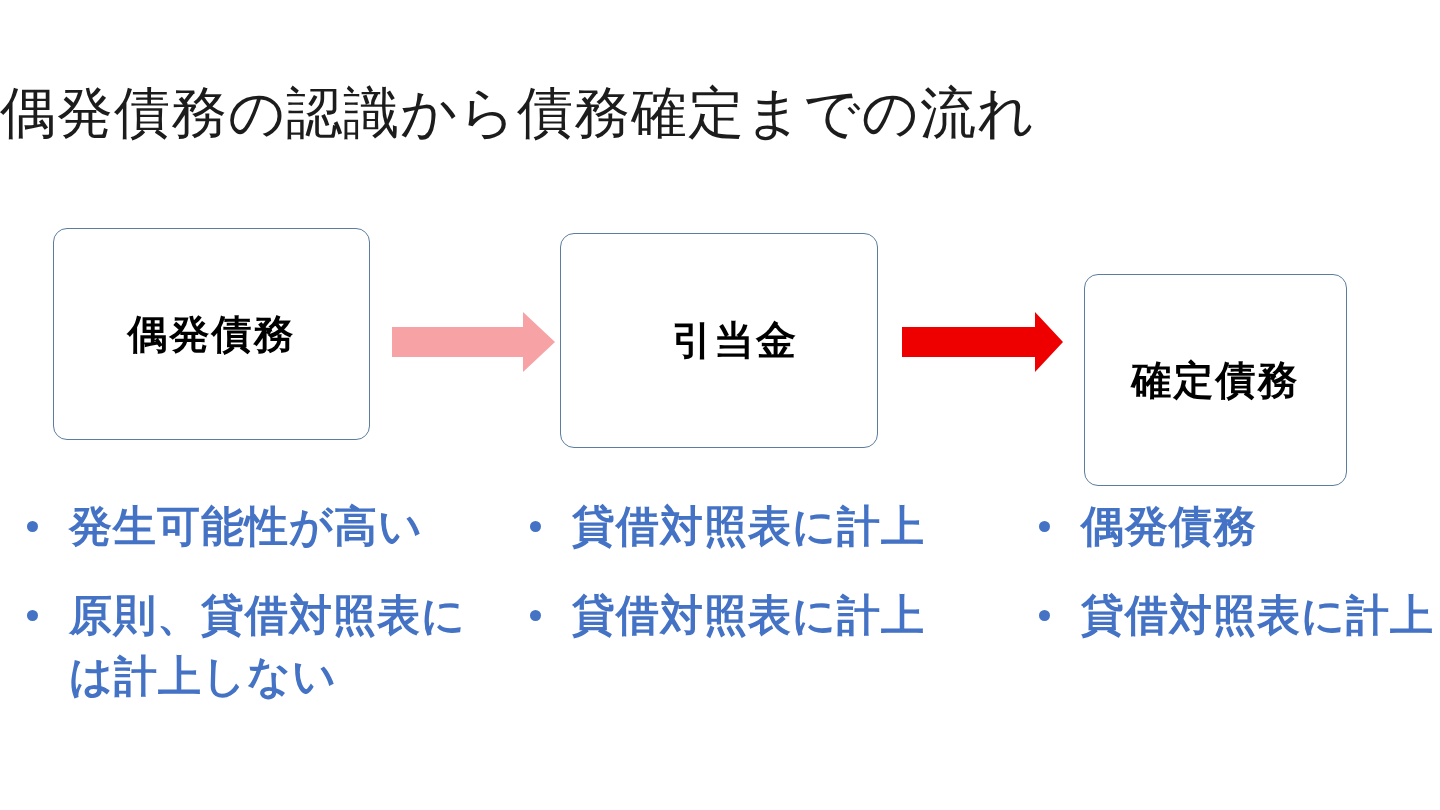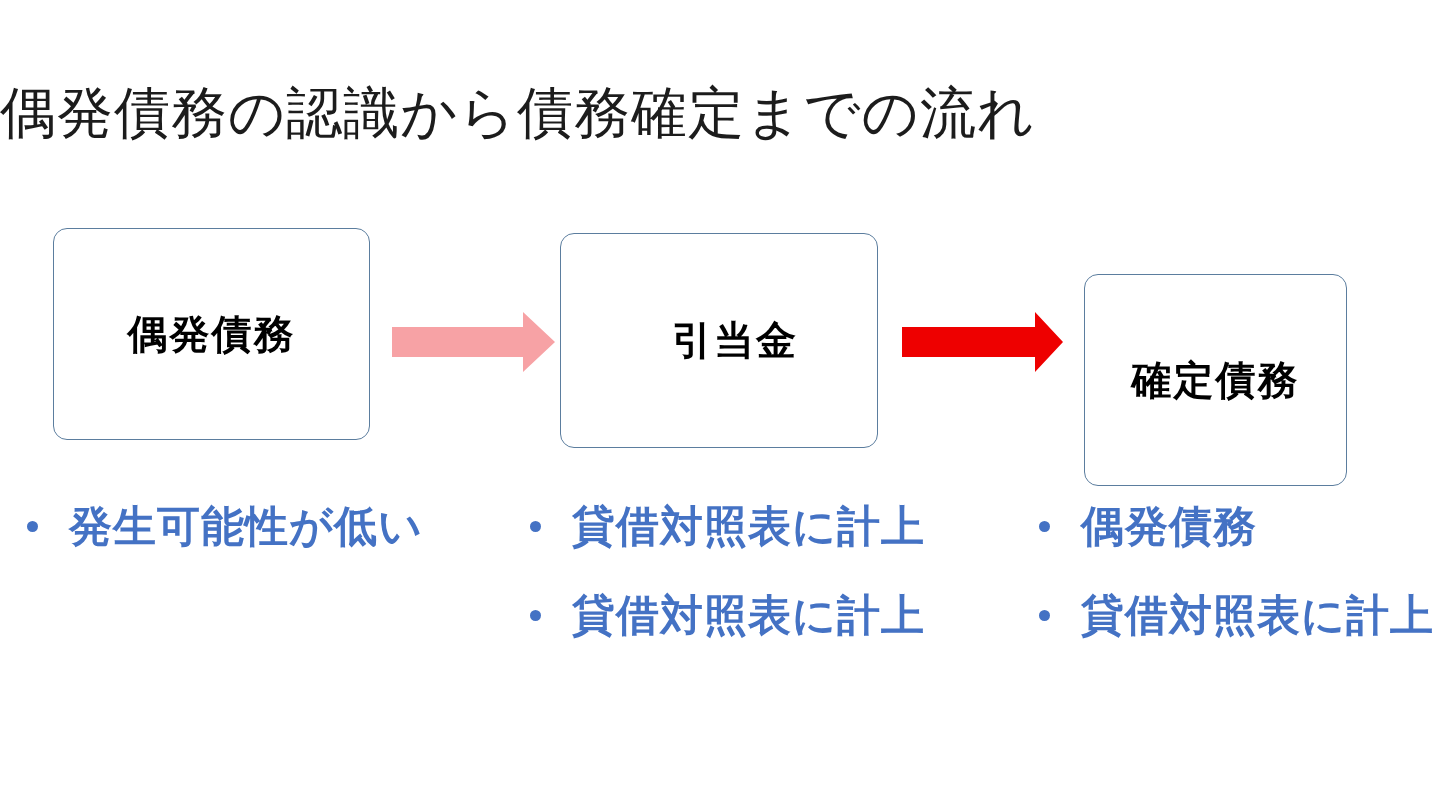--- a/index.html
+++ b/index.html
@@ -96,21 +96,25 @@
     <polygon points="0,17 133,17 133,2 161,32 133,62 133,47 0,47" fill="#EE0000"></polygon>
   </svg>
 
   <div class="flow-box box-3">
     <span class="box-label">確定債務</span>
   </div>
 
   <div class="bullet-col col-1">
     <div class="bullet-item">
       <span class="bullet-dot"></span>
-      <span class="bullet-text">発生可能性が低い</span>
+      <span class="bullet-text">発生可能性が高い</span>
+    </div>
+    <div class="bullet-item">
+      <span class="bullet-dot"></span>
+      <span class="bullet-text">原則、貸借対照表には計上しない</span>
     </div>
   </div>
 
   <div class="bullet-col col-2">
     <div class="bullet-item">
       <span class="bullet-dot"></span>
       <span class="bullet-text">貸借対照表に計上</span>
     </div>
     <div class="bullet-item">
       <span class="bullet-dot"></span>

